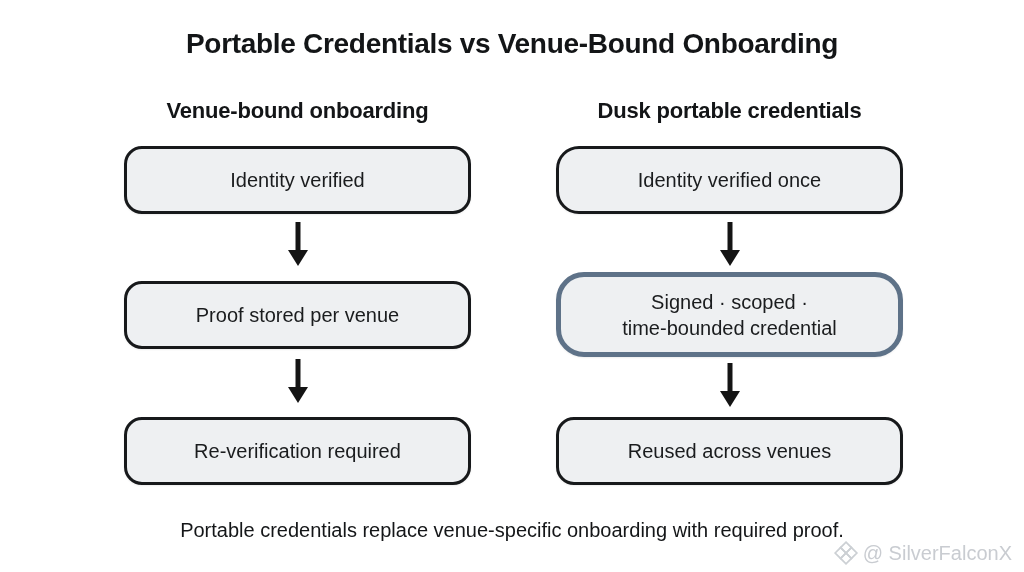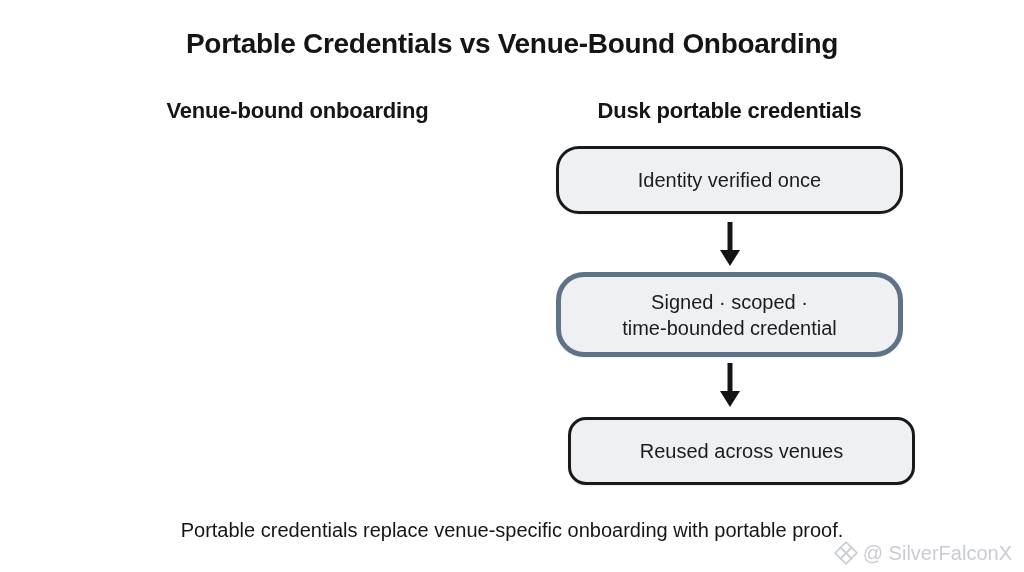--- a/index.html
+++ b/index.html
@@ -101,49 +101,62 @@
   .col.left  .b0 { top: 0;     height: 68px; }
   .col.left  .a0 { top: 75px;  height: 46px; }
   .col.left  .b1 { top: 135px; height: 68px; }
   .col.left  .a1 { top: 212px; height: 46px; }
   .col.left  .b2 { top: 271px; height: 68px; }
 
   .col.right .b0 { top: 0;     height: 68px; border-radius: 23px; }
   .col.right .a0 { top: 75px;  height: 46px; }
   .col.right .b1 { top: 126px; height: 85px; }
   .col.right .a1 { top: 216px; height: 46px; }
-  .col.right .b2 { top: 271px; height: 68px; margin-left: 12px; }
+  .col.right .b2 { top: 271px; height: 68px; }
 </style>
 </head>
 <body>
 
 <div class="canvas">
 
   <div class="title">Portable Credentials vs Venue-Bound Onboarding</div>
 
   <div class="col-header right">Dusk portable credentials</div>
   <div class="col-header left">Venue-bound onboarding</div>
 
+  <div class="col left">
+    <div class="box b0">Identity verified</div>
+    <svg class="arrow a0" viewBox="0 0 26 46" width="26" height="46">
+      <line x1="13" y1="1" x2="13" y2="31"></line>
+      <polygon points="3,29 23,29 13,45"></polygon>
+    </svg>
+    <div class="box b1">Proof stored per venue</div>
+    <svg class="arrow a1" viewBox="0 0 26 46" width="26" height="46">
+      <line x1="13" y1="1" x2="13" y2="31"></line>
+      <polygon points="3,29 23,29 13,45"></polygon>
+    </svg>
+    <div class="box b2">Re-verification required</div>
+  </div>
 
   <div class="col right">
     <div class="box b0">Identity verified once</div>
     <svg class="arrow a0" viewBox="0 0 26 46" width="26" height="46">
       <line x1="13" y1="1" x2="13" y2="31"></line>
       <polygon points="3,29 23,29 13,45"></polygon>
     </svg>
     <div class="box b1 highlight">Signed · scoped ·
 time-bounded credential</div>
     <svg class="arrow a1" viewBox="0 0 26 46" width="26" height="46">
       <line x1="13" y1="1" x2="13" y2="31"></line>
       <polygon points="3,29 23,29 13,45"></polygon>
     </svg>
     <div class="box b2">Reused across venues</div>
   </div>
 
-  <div class="caption">Portable credentials replace venue-specific onboarding with portable proof.</div>
+  <div class="caption">Portable credentials replace venue-specific onboarding with required proof.</div>
 
   <div class="watermark">
     <svg viewBox="0 0 24 24" width="26" height="26">
       <path d="M12 2 L17 7 L12 12 L7 7 Z"></path>
       <path d="M12 12 L17 17 L12 22 L7 17 Z"></path>
       <path d="M2 12 L7 7 L12 12 L7 17 Z"></path>
       <path d="M12 12 L17 7 L22 12 L17 17 Z"></path>
     </svg>
     <span>@ SilverFalconX</span>
   </div>

